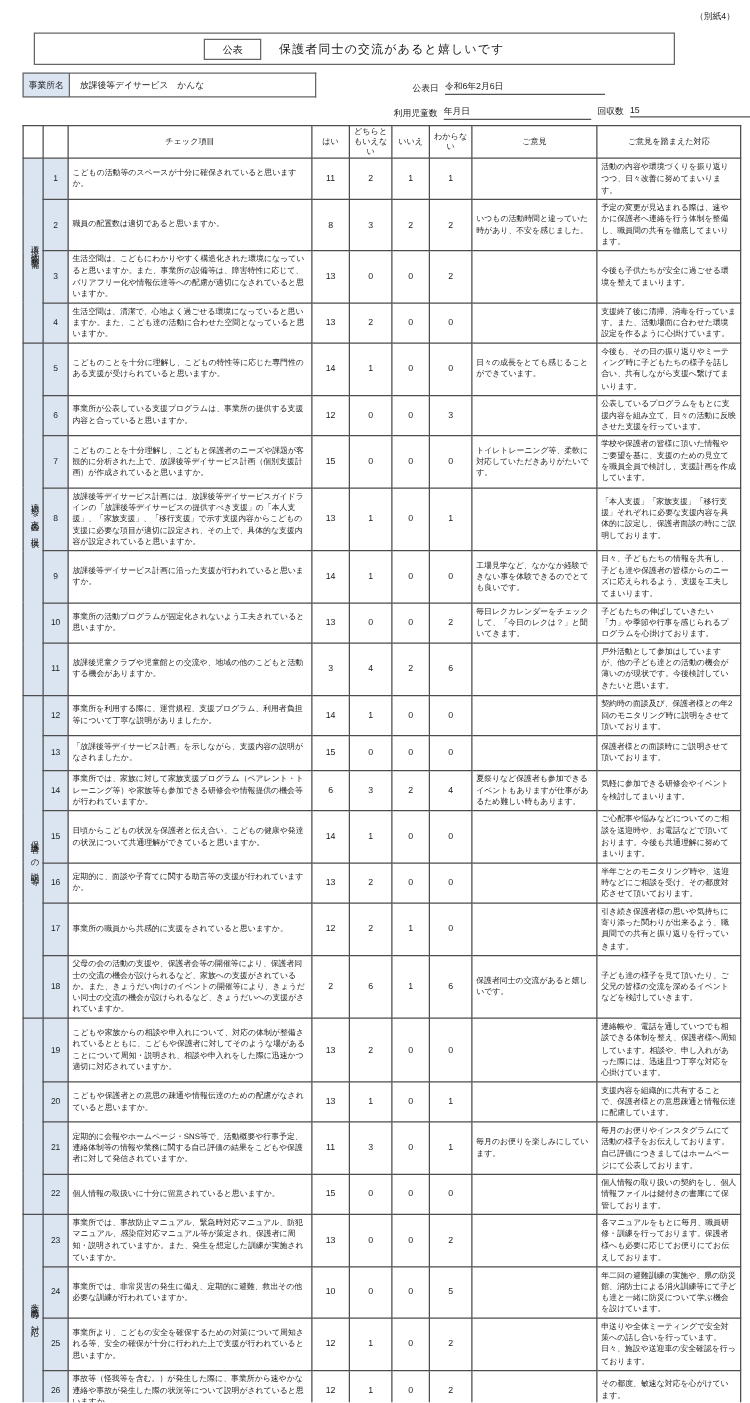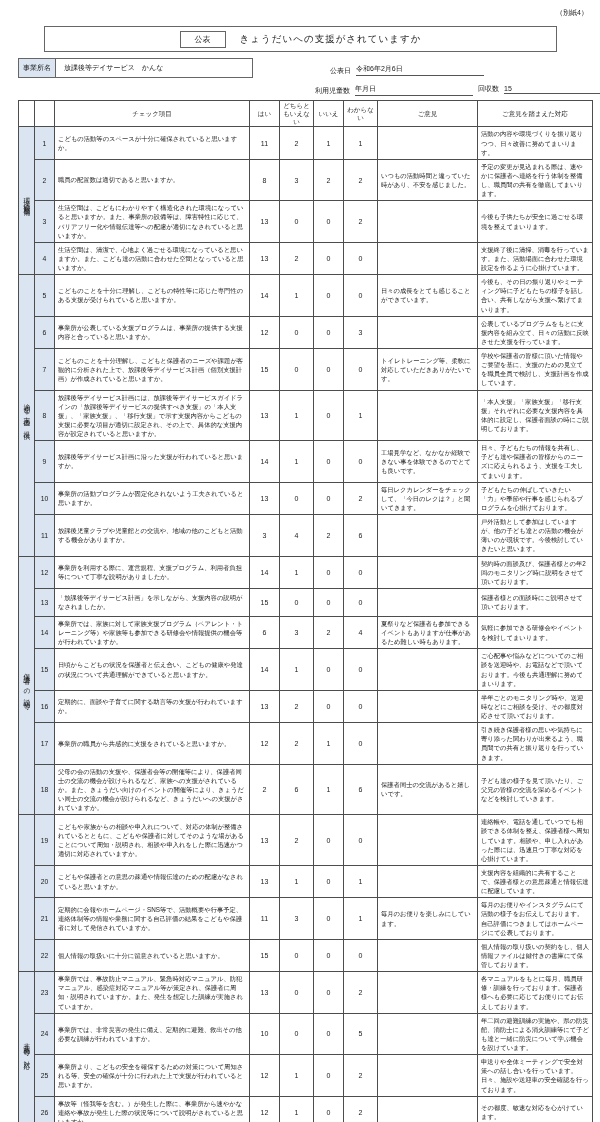--- a/index.html
+++ b/index.html
@@ -3,21 +3,21 @@
 <meta charset="utf-8">
 <style>
   html,body { margin:0; padding:0; background:#ffffff; }
   .page {
     position:relative; width:600px; height:1122px; background:#fff;
     font-family:"Liberation Sans","DejaVu Sans",sans-serif; color:#1a1a1a;
     overflow:hidden;
   }
   .corner-note { position:absolute; top:8px; right:12px; font-size:7px; }
   .title-box {
-    position:absolute; top:26px; left:44px; width:513px; height:26px;
+    position:absolute; top:26px; left:27px; width:513px; height:26px;
     border:1px solid #666; display:flex; align-items:center; justify-content:center; gap:14px;
     box-sizing:border-box; background:#fff;
   }
   .pub-box { border:1px solid #666; font-size:8px; padding:2px 14px; }
   .doc-title { font-size:9.5px; letter-spacing:1px; }
 
   .office-row { position:absolute; top:58px; left:18px; display:flex; font-size:7px; }
   .office-label { background:#dbe5f1; border:1px solid #666; padding:4px 4px; }
   .office-name { border:1px solid #666; border-left:none; padding:4px 8px; width:180px; background:#fff; }
 
@@ -51,21 +51,21 @@
 </style>
 </head>
 <body>
 
 <div class="page">
 
   <div class="corner-note">（別紙4）</div>
 
   <div class="title-box">
     <span class="pub-box">公表</span>
-    <span class="doc-title">きょうだいへの支援がされていますか</span>
+    <span class="doc-title">保護者同士の交流があると嬉しいです</span>
   </div>
 
   <div class="office-row">
     <span class="office-label">事業所名</span>
     <span class="office-name">放課後等デイサービス　かんな</span>
   </div>
 
   <div class="meta meta1">
     <span class="lbl">公表日</span>
     <span class="val">令和6年2月6日</span>

